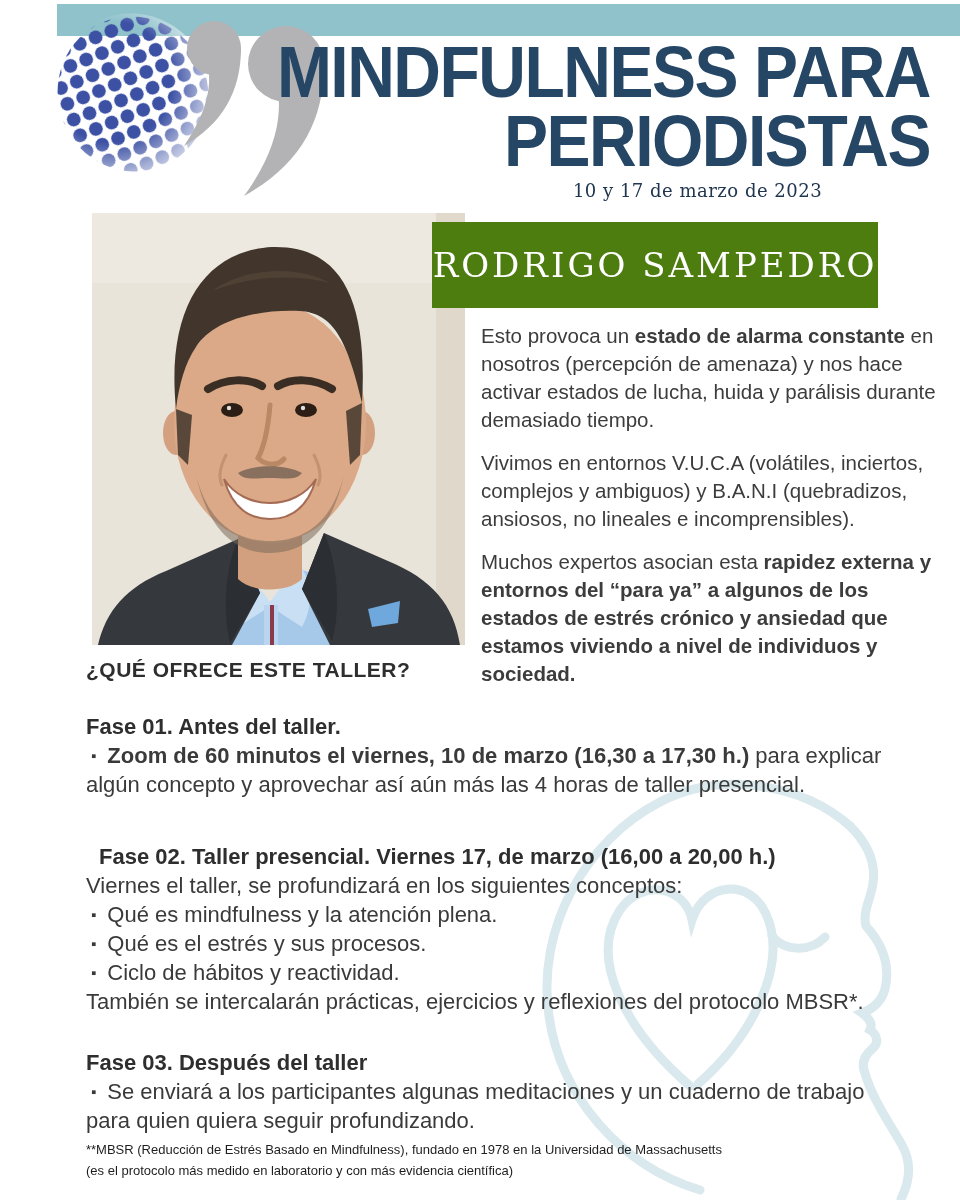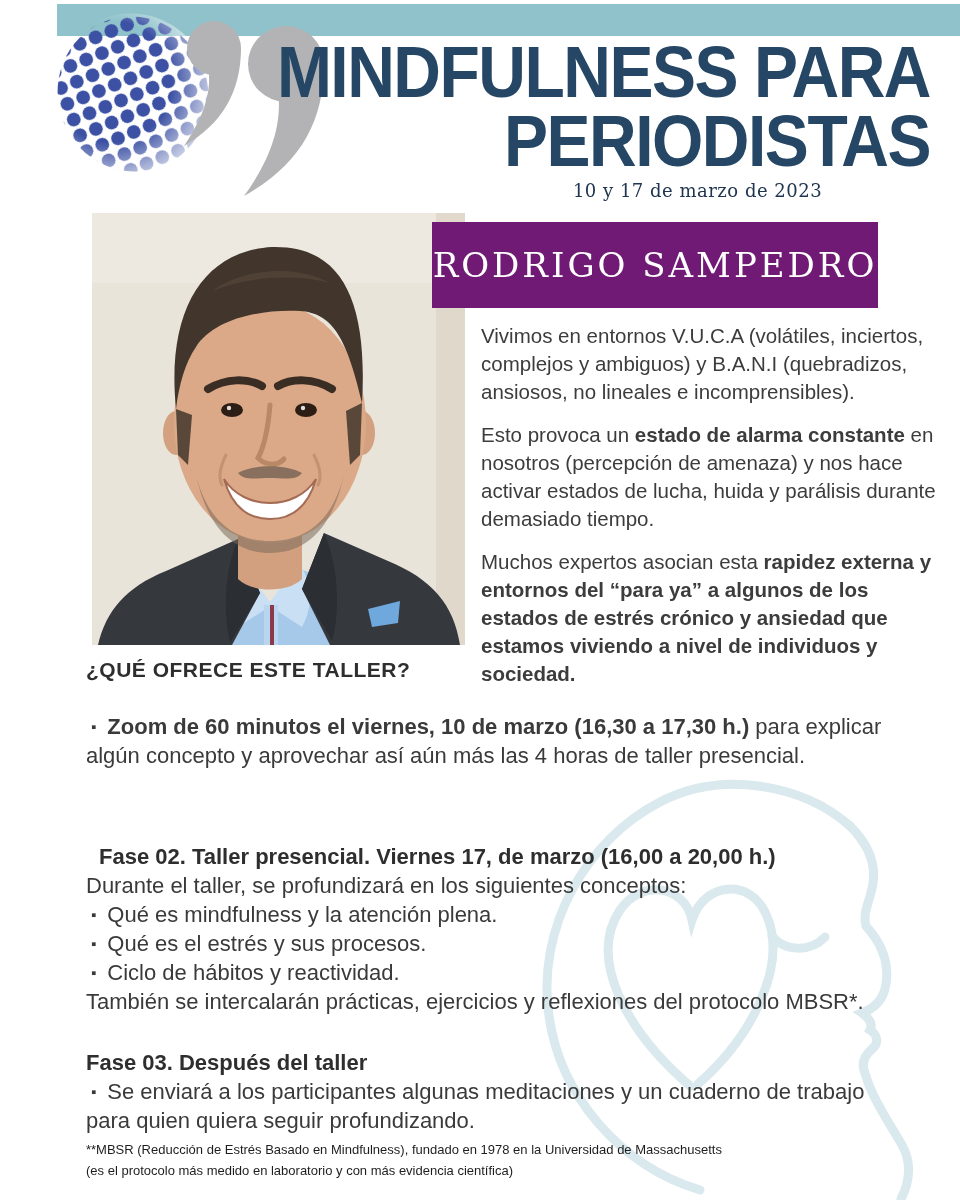--- a/index.html
+++ b/index.html
@@ -123,48 +123,49 @@
     <path d="M146 260 C162 251 194 251 210 260 C204 268 192 265 178 265 C164 265 152 268 146 260 Z" fill="#6E5E50" opacity="0.75"></path>
 
     <path d="M132 266 C152 298 204 298 224 266 C216 294 200 306 178 306 C156 306 140 294 132 266 Z" fill="#ffffff" stroke="#A56B55" stroke-width="2"></path>
 
     <path d="M84 196 C74 96 112 38 180 34 C250 32 276 88 270 190 C254 120 238 100 208 98 C163 96 120 108 104 134 C93 150 87 172 84 196 Z" fill="#42362C"></path>
     <path d="M120 78 C152 55 204 51 238 70 C202 61 156 63 120 78 Z" fill="#5A4A3C" opacity="0.6"></path>
     <path d="M84 196 L100 202 L96 252 L86 242 Z" fill="#42362C" opacity="0.85"></path>
     <path d="M270 190 L254 198 L258 252 L268 242 Z" fill="#42362C" opacity="0.85"></path>
   </svg>
 
-  <div class="banner" style="background:#701a75;text-align:center;">
+  <div class="banner" style="background:#4d7c0f;text-align:center;">
     <span>RODRIGO SAMPEDRO</span>
   </div>
 
   <div class="intro" style="color:#3C3C3C;">
+    <p><span>Esto provoca un </span><b>estado de alarma constante</b><span> en nosotros (percepción de amenaza) y nos hace activar estados de lucha, huida y parálisis durante demasiado tiempo.</span></p>
     <p>Vivimos en entornos V.U.C.A (volátiles, inciertos, complejos y ambiguos)  y B.A.N.I (quebradizos, ansiosos, no lineales e incomprensibles).</p>
-    <p><span>Esto provoca un </span><b>estado de alarma constante</b><span> en nosotros (percepción de amenaza) y nos hace activar estados de lucha, huida y parálisis durante demasiado tiempo.</span></p>
     <p><span>Muchos expertos asocian esta </span><b>rapidez externa y entornos del “para ya” a algunos de los estados de estrés crónico y ansiedad que estamos viviendo a nivel de individuos y sociedad.</b></p>
   </div>
 
   <svg class="head-art" viewBox="0 0 424 424">
     <g fill="none" stroke="#D9E9ED" stroke-width="9" stroke-linecap="round">
       <path d="M310 48 C262 6 182 -8 120 24 C46 62 -4 150 9 238 C20 317 80 388 160 412"></path>
       <path d="M310 48 C327 65 336 85 333 105 C331 121 322 134 326 148 C344 168 350 190 345 211 C341 226 330 232 322 235 C329 240 333 246 330 252 C338 257 339 266 332 271 C324 278 321 286 325 295 C331 318 348 343 362 367 C372 385 370 403 361 421"></path>
       <path d="M232 158 C244 173 270 175 285 159"></path>
       <path d="M150 308 C85 252 48 180 80 132 C102 100 145 108 152 142 C164 104 210 100 226 136 C248 184 215 256 158 306"></path>
     </g>
   </svg>
 
   <h2 class="sec-heading" style="color:#2E2E2E;">¿QUÉ OFRECE ESTE TALLER?</h2>
 
   <div class="fase fase1" style="color:#3A3A3A;">
+    <p class="ftitle" style="color:#2E2E2E;">Fase 01. Antes del taller.</p>
     <p><span class="blt">▪</span><b>Zoom de 60 minutos el viernes, 10 de marzo (16,30 a 17,30 h.)</b><span> para explicar algún concepto y aprovechar así aún más las 4 horas de taller presencial.</span></p>
   </div>
 
   <div class="fase fase2" style="color:#3A3A3A;">
     <p class="ftitle" style="color:#2E2E2E;margin-left:13px;">Fase 02. Taller presencial. Viernes 17, de marzo (16,00 a 20,00 h.)</p>
-    <p>Durante el taller, se profundizará en los siguientes conceptos:</p>
+    <p>Viernes el taller, se profundizará en los siguientes conceptos:</p>
     <div class="brow"><span class="blt">▪</span><span>Qué es mindfulness y la atención plena.</span></div>
     <div class="brow"><span class="blt">▪</span><span>Qué es el estrés y sus procesos.</span></div>
     <div class="brow"><span class="blt">▪</span><span>Ciclo de hábitos y reactividad.</span></div>
     <p>También se intercalarán prácticas, ejercicios y reflexiones del protocolo MBSR*.</p>
   </div>
 
   <div class="fase fase3" style="color:#3A3A3A;">
     <p class="ftitle" style="color:#2E2E2E;">Fase 03. Después del taller</p>
     <p><span class="blt">▪</span><span>Se enviará a los participantes algunas meditaciones y un cuaderno de trabajo para quien quiera seguir profundizando.</span></p>
   </div>

